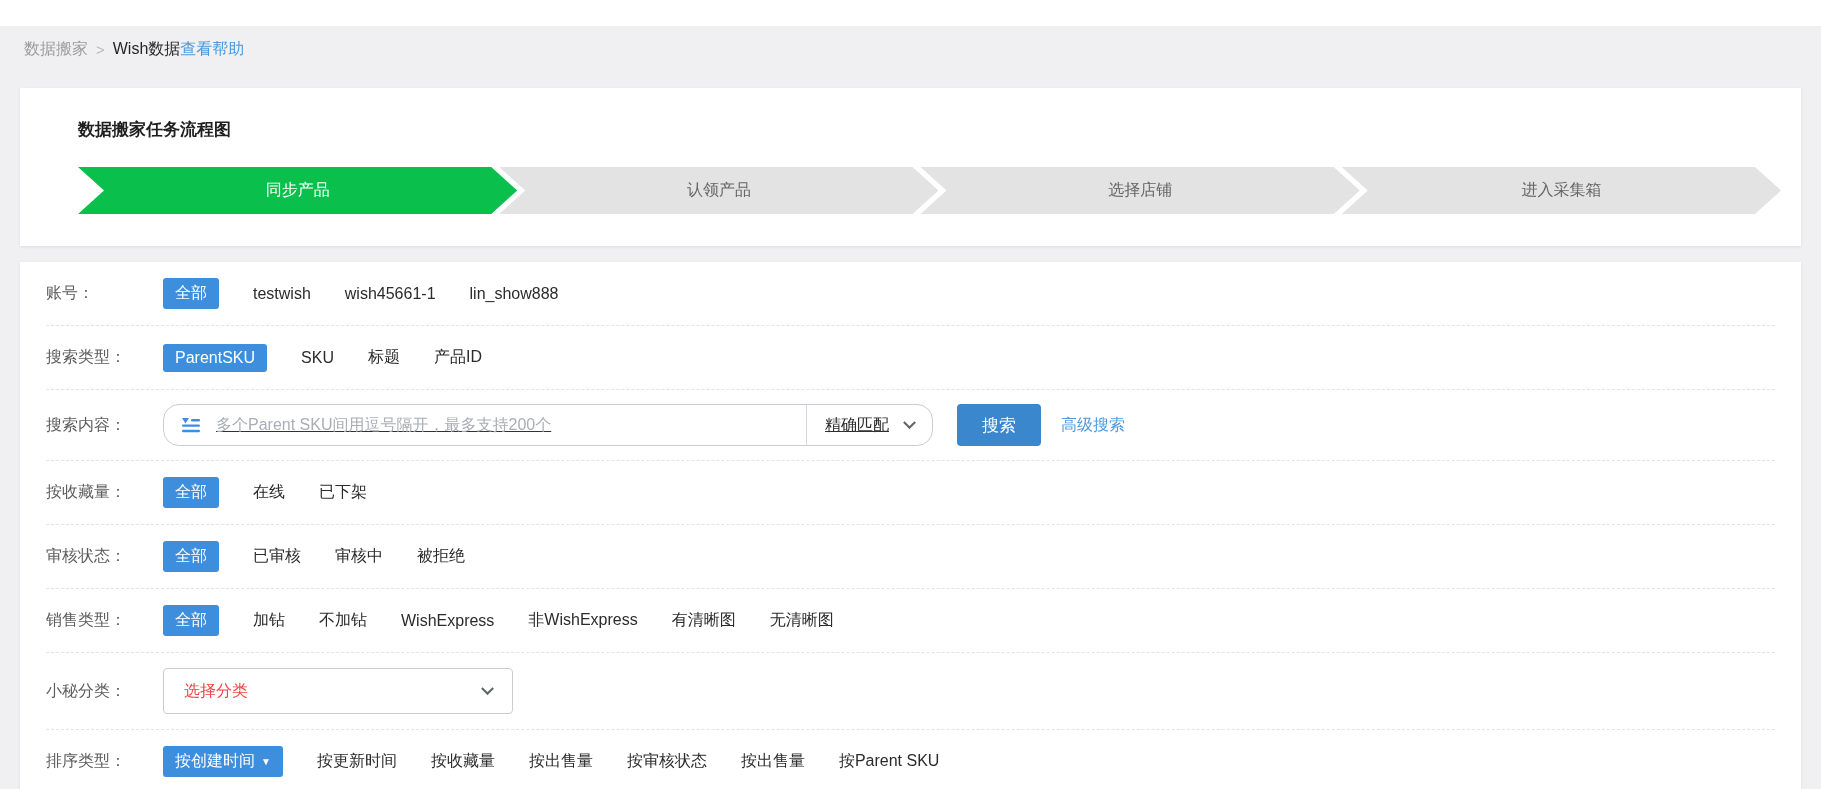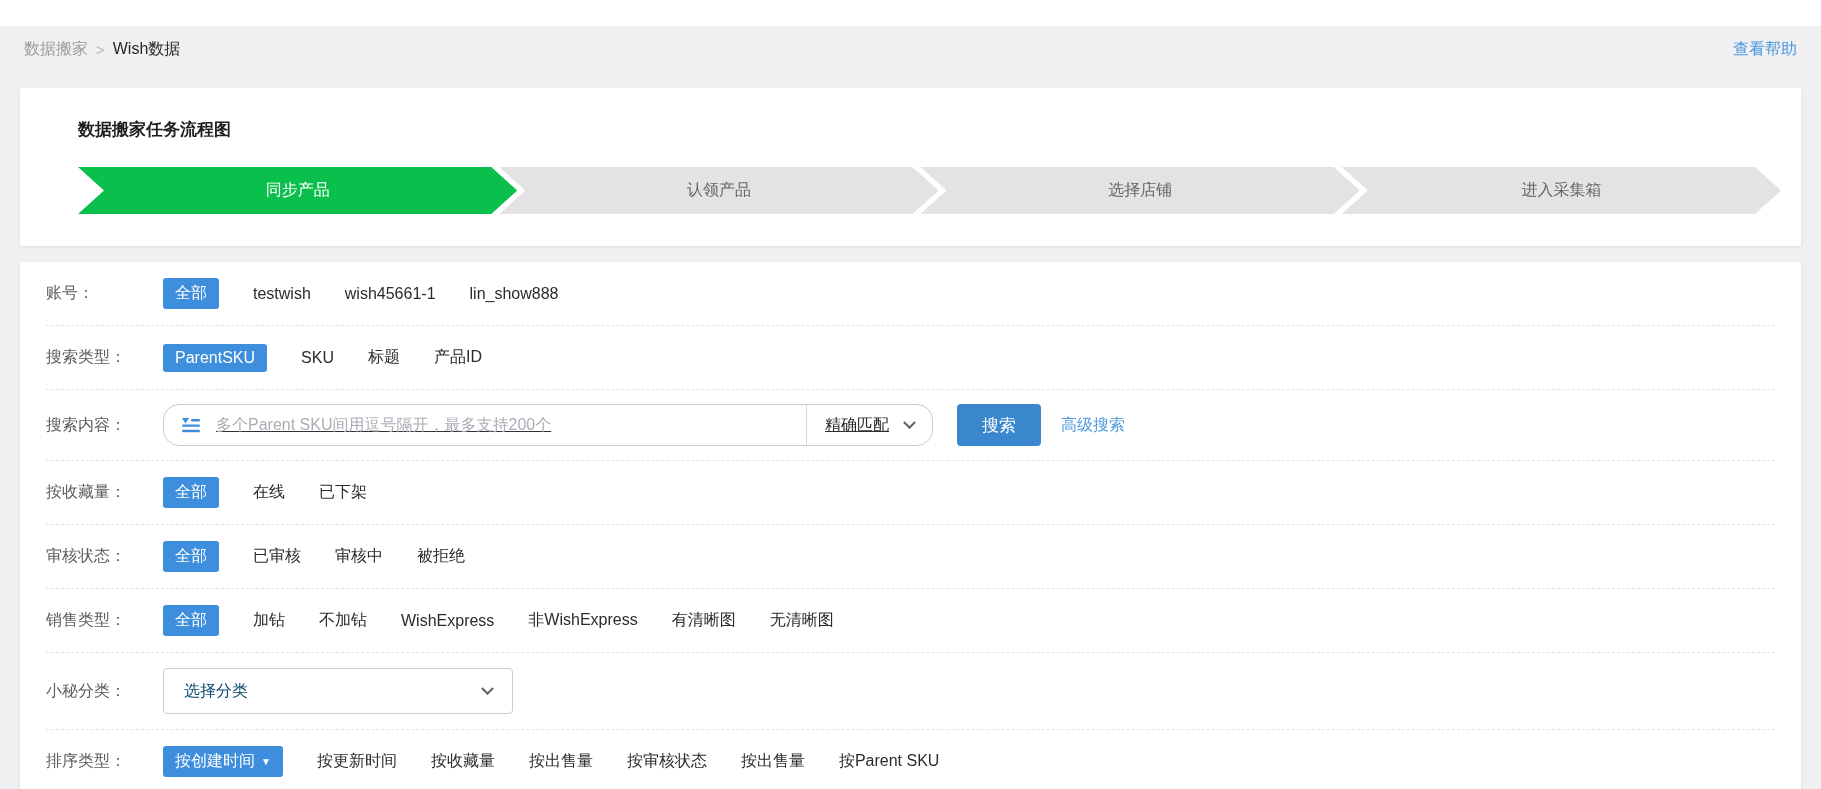--- a/index.html
+++ b/index.html
@@ -7,21 +7,21 @@
   body {
     background: #f0f0f2;
     font-family: "Liberation Sans", "DejaVu Sans", sans-serif;
     color: #303133;
     overflow: hidden;
   }
   
   .top-strip { height: 26px; background: #fff; }
   .breadcrumb-bar {
     height: 46px; padding: 0 24px;
-    display: flex; align-items: center; justify-content: space-between;
+    display: flex; align-items: center; 
   }
   .breadcrumb { display: flex; align-items: center; gap: 8px; font-size: 16px; }
   .bc-parent { color: #9b9b9b; cursor: pointer; }
   .bc-sep { color: #b9b9b9; font-size: 15px; }
   .bc-current { color: #262626; }
   .help-link { color: #4d9ade; font-size: 16px; cursor: pointer; text-decoration: none; }
 
   
   .card { background: #fff; margin: 0 20px; box-shadow: 0 1px 3px rgba(0,0,0,.08); }
   .card-flow { margin-top: 16px; padding: 30px 20px 32px 58px; }
@@ -86,21 +86,21 @@
     font-family: "Liberation Sans", "DejaVu Sans", sans-serif;
   }
   .adv-link { margin-left: 20px; color: #4d9ade; cursor: pointer; text-decoration: none; }
 
   
   .frow-cat { padding: 15px 0; }
   .cat-select {
     width: 350px; height: 46px;
     border: 1px solid #c9cdd2; border-radius: 4px; background: #fff;
     display: flex; align-items: center; justify-content: space-between;
-    padding: 0 20px; color: #0c4a6e; cursor: pointer;
+    padding: 0 20px; color: #ef4444; cursor: pointer;
   }
 
   
   .sort-chip { display: inline-flex; align-items: center; gap: 6px; }
   .sort-caret { font-size: 10px; line-height: 1; }
 </style>
 </head>
 <body>
 
 <div class="top-strip"></div>

